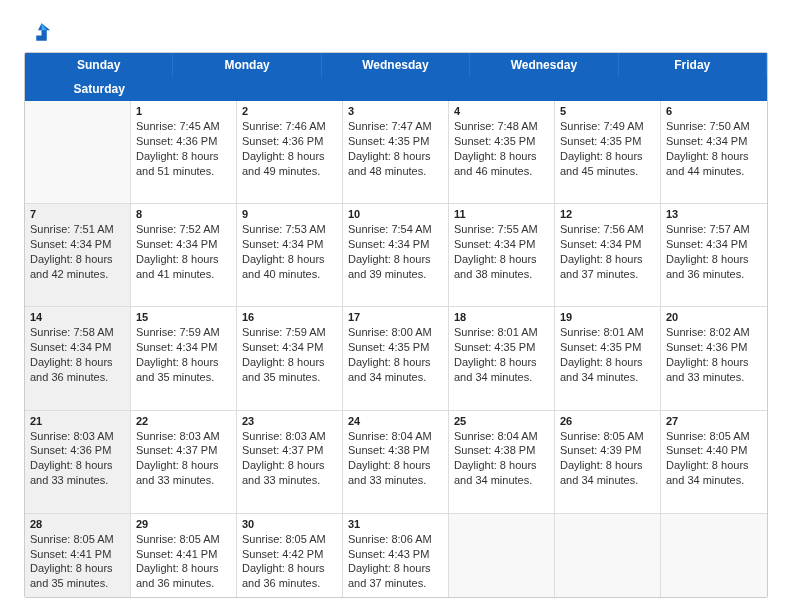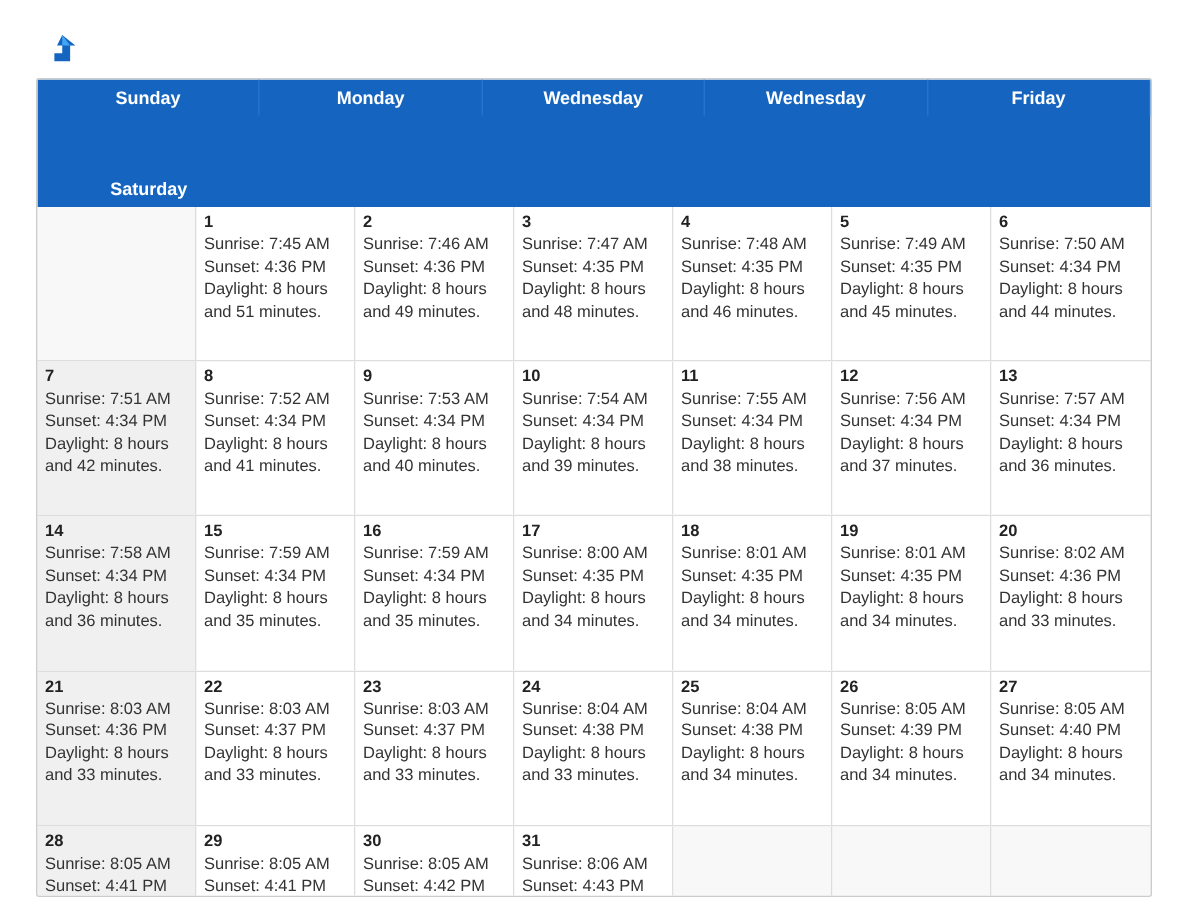--- a/index.html
+++ b/index.html
@@ -73,21 +73,21 @@
       background: #1565c0;
     }
     .cal-header-cell {
       color: #fff;
       font-weight: bold;
       font-size: 12px;
       text-align: center;
       padding: 5px 2px;
       border-right: 1px solid #2176cc;
     }
-    .cal-header-cell:last-child { border-right: none; margin-top: 37px; }
+    .cal-header-cell:last-child { border-right: none; }
     .cal-body {
       display: grid;
       grid-template-rows: repeat(5, 1fr);
     }
     .cal-row {
       display: grid;
       grid-template-columns: repeat(7, 1fr);
       border-bottom: 1px solid #ddd;
     }
     .cal-row:last-child { border-bottom: none; }

